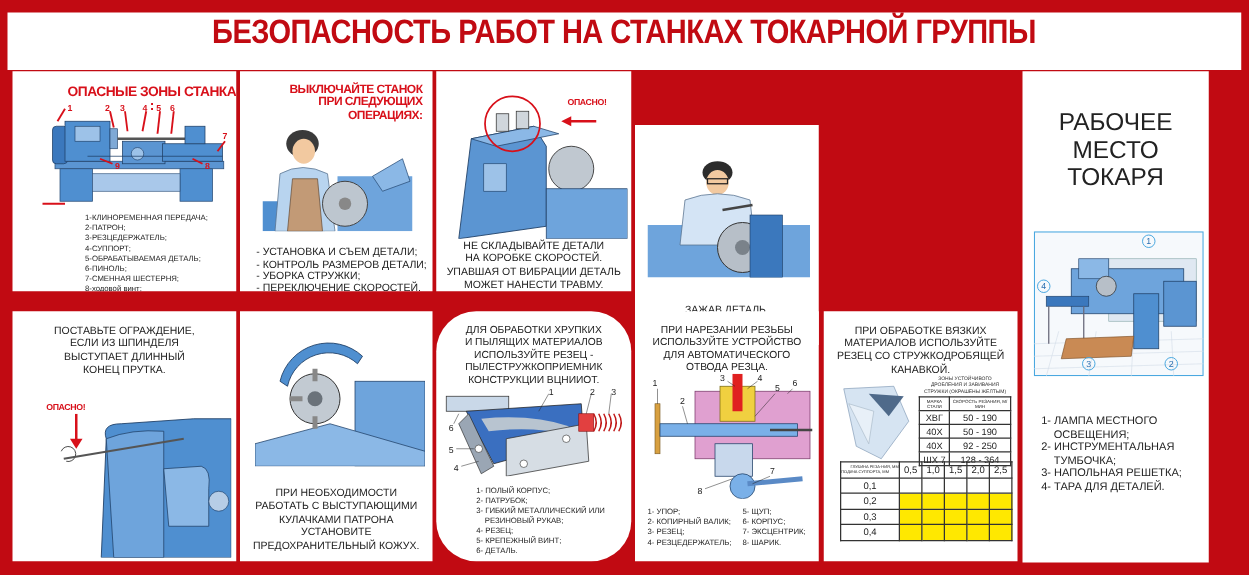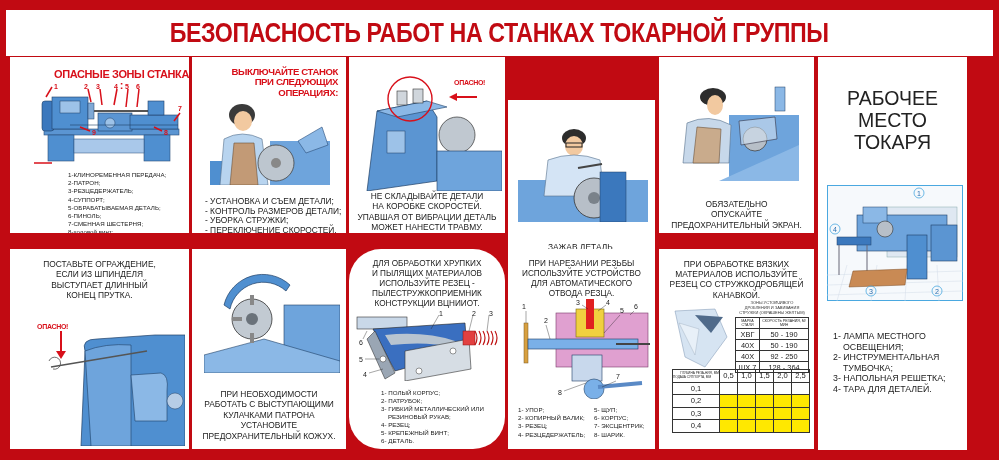--- a/index.html
+++ b/index.html
@@ -3,21 +3,21 @@
 <meta charset="utf-8">
 <style>
   * { box-sizing: border-box; margin: 0; padding: 0; }
   html, body { width: 999px; height: 460px; overflow: hidden; background: #c10a12; }
   body { font-family: "Liberation Sans", sans-serif; position: relative; }
 
   .poster { position: absolute; left: 0; top: 0; width: 999px; height: 460px; background: #c10a12; }
 
   .title-bar {
     position: absolute; left: 6px; top: 10px; width: 987px; height: 46px;
-    background: #fff; display: flex; align-items: center; justify-content: center;
+    background: #fff; display: flex; justify-content: center;
   }
   .title-bar h1 {
     font-family: "Liberation Sans", sans-serif; font-weight: bold;
     font-size: 27px; color: #c10a12; letter-spacing: -0.5px;
     transform: scaleX(0.86);
   }
 
   .panel {
     position: absolute; background: #fff; overflow: hidden;
   }
@@ -184,38 +184,20 @@
       <rect x="82" y="46" width="26" height="50" fill="#3b78bd" stroke="#1f3f66" stroke-width="0.5"></rect>
       <line x1="60" y1="42" x2="84" y2="38" stroke="#444" stroke-width="2"></line>
     </svg>
     <div class="txt" style="top:142px; font-size:8.4px;">
       <div>ЗАЖАВ ДЕТАЛЬ,</div>
       <div>НЕ ЗАБУДЬТЕ</div>
       <div>ВЫНУТЬ КЛЮЧ ИЗ ПАТРОНА.</div>
     </div>
   </div>
 
-  <div class="panel" style="left:659px; top:57px; width:155px; height:176px;">
-    <svg class="art" style="left:20px; top:26px;" width="120" height="98" viewBox="0 0 120 98">
-      <rect x="50" y="32" width="70" height="66" fill="#6ea4dc"></rect>
-      <path d="M40 98 L120 62 L120 98 Z" fill="#8bb8e6"></path>
-      <rect x="96" y="4" width="10" height="24" fill="#8bb8e6" stroke="#1f3f66" stroke-width="0.5"></rect>
-      <ellipse cx="34" cy="14" rx="13" ry="9" fill="#2c2c2c"></ellipse>
-      <ellipse cx="36" cy="22" rx="8" ry="10" fill="#f2c9a0"></ellipse>
-      <path d="M4 80 L8 40 Q30 30 52 42 L50 80 Z" fill="#c7d8ea" stroke="#57708c" stroke-width="0.6"></path>
-      <path d="M14 80 L18 44 L42 46 L40 80 Z" fill="#c9ab8c" stroke="#6b5038" stroke-width="0.6"></path>
-      <circle cx="76" cy="56" r="12" fill="#b7bfc8" stroke="#333" stroke-width="0.7"></circle>
-      <path d="M60 38 L96 34 L98 56 L62 62 Z" fill="rgba(210,225,240,0.6)" stroke="#334" stroke-width="0.6"></path>
-    </svg>
-    <div class="txt" style="top:142px; font-size:8.4px;">
-      <div>ОБЯЗАТЕЛЬНО</div>
-      <div>ОПУСКАЙТЕ</div>
-      <div>ПРЕДОХРАНИТЕЛЬНЫЙ ЭКРАН.</div>
-    </div>
-  </div>
 
   <div class="panel" style="left:818px; top:57px; width:149px; height:393px;">
     <div class="workplace-title">
       <div>РАБОЧЕЕ</div>
       <div>МЕСТО</div>
       <div>ТОКАРЯ</div>
     </div>
     <svg class="art" style="left:9px; top:128px;" width="136" height="116" viewBox="0 0 136 116">
       <rect x="0.5" y="0.5" width="135" height="115" fill="#f6f9fc" stroke="#4aa8e0" stroke-width="1"></rect>
       <g stroke="#d3dde8" stroke-width="0.5">

